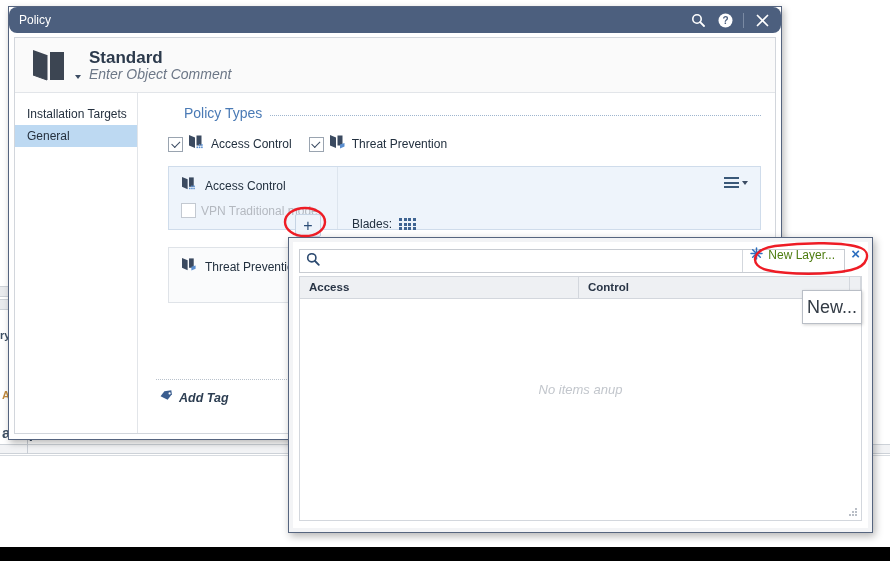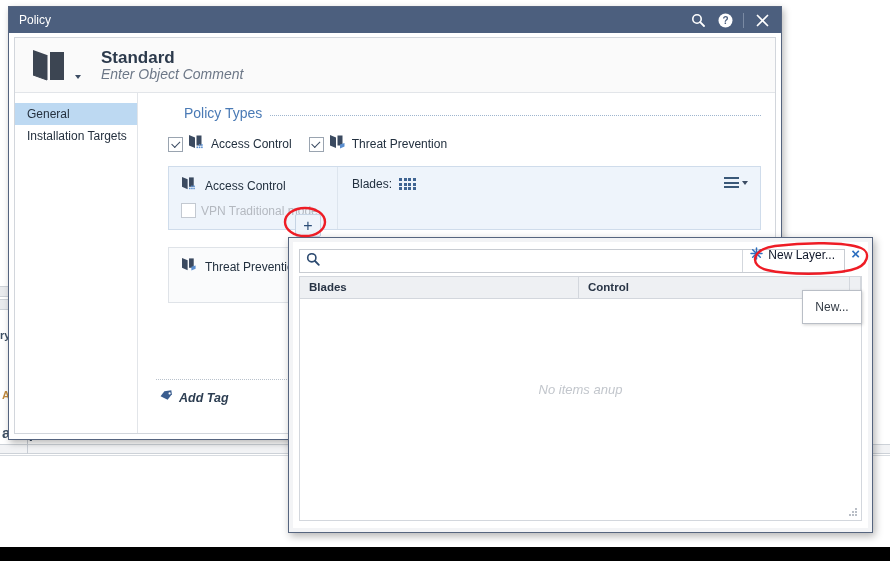--- a/index.html
+++ b/index.html
@@ -64,20 +64,21 @@
     box-shadow: 2px 3px 7px rgba(0,0,0,0.28);
   }
   .policy-titlebar {
     position: relative;
     height: 26px;
     background: #4c5f7e;
     color: #ffffff;
     display: flex;
     align-items: center;
     padding: 0 6px 0 10px;
+    border-radius: 8px;
   }
   .policy-title {
     font-size: 12px;
     color: #ffffff;
     flex: 1;
   }
   .titlebar-icons {
     display: flex;
     align-items: center;
     gap: 9px;
@@ -123,21 +124,21 @@
     justify-content: center;
     height: 38px;
     padding-bottom: 10px;
   }
   .caret-dn {
     width: 0; height: 0;
     border-left: 3.5px solid transparent;
     border-right: 3.5px solid transparent;
     border-top: 4px solid #3c4c63;
   }
-  .obj-textwrap { margin-left: 16px; }
+  .obj-textwrap { margin-left: 4px; }
   .obj-name {
     font-size: 17px;
     font-weight: bold;
     color: #2c3a4c;
     line-height: 19px;
   }
   .obj-comment {
     font-size: 14px;
     font-style: italic;
     color: #6c7787;
@@ -264,20 +265,21 @@
     display: flex;
     align-items: flex-start;
     justify-content: space-between;
   }
   .blades-row {
     display: flex;
     align-items: center;
     gap: 7px;
     font-size: 12px;
     color: #22303f;
+    margin-top: 40px;
   }
   .grid-icon {
     display: grid;
     grid-template-columns: repeat(4, 3px);
     grid-template-rows: repeat(3, 3px);
     gap: 1.5px;
   }
   .grid-icon i { background: #3f6492; display: block; }
   .hamburger {
     display: flex;
@@ -381,21 +383,21 @@
     padding: 0 4px;
   }
   .new-layer-btn {
     display: flex;
     align-items: center;
     gap: 5px;
     padding: 0 9px 12px 7px;
     background: #ffffff;
     border-left: 1px solid #d3d7dd;
     font-size: 12px;
-    color: #0f172a;
+    color: #4d7c0f;
     cursor: default;
   }
 
   .grid-wrap {
     position: absolute;
     left: 5px; right: 5px; top: 33px; bottom: 6px;
     border: 1px solid #d3d7dd;
     background: #ffffff;
   }
   .grid-head {
@@ -449,21 +451,21 @@
     left: 802px;
     top: 290px;
     width: 58px;
     height: 32px;
     background: #ffffff;
     border: 1px solid #b9bec6;
     box-shadow: 1px 1px 3px rgba(0,0,0,0.18);
     display: flex;
     align-items: center;
     justify-content: center;
-    font-size: 12px;
+    font-size: 18px;
     color: #333b45;
     z-index: 40;
   }
 
   
   .annot { position: absolute; pointer-events: none; z-index: 60; }
 </style>
 </head>
 <body>
 
@@ -522,22 +524,22 @@
         </div>
         <div class="obj-textwrap">
           <div class="obj-name">Standard</div>
           <div class="obj-comment">Enter Object Comment</div>
         </div>
       </div>
 
       <div class="panes">
 
         <div class="nav-pane">
+          <div class="nav-item">Installation Targets</div>
           <div class="nav-item active">General</div>
-          <div class="nav-item">Installation Targets</div>
         </div>
 
         <div class="content-pane">
 
           <div class="section-title-row">
             <div class="section-title">Policy Types</div>
             <div class="dotted-rule"></div>
           </div>
 
           <div class="checkrow">
@@ -679,21 +681,21 @@
                 <line x1="10.3" y1="2.7" x2="2.7" y2="10.3"></line>
               </g>
             </svg>
           </span>
           <span>New Layer...</span>
         </div>
       </div>
 
       <div class="grid-wrap">
         <div class="grid-head">
-          <div class="gh-cell gh-layer">Blades</div>
+          <div class="gh-cell gh-layer">Access</div>
           <div class="gh-cell gh-comment">Control</div>
           <div class="gh-cell gh-tail"></div>
         </div>
         <div class="grid-body">
           <div class="empty-msg">No items anup</div>
         </div>
         <div class="resize-grip">
           <i class="off"></i>
             <i class="off"></i>
             <i></i>

